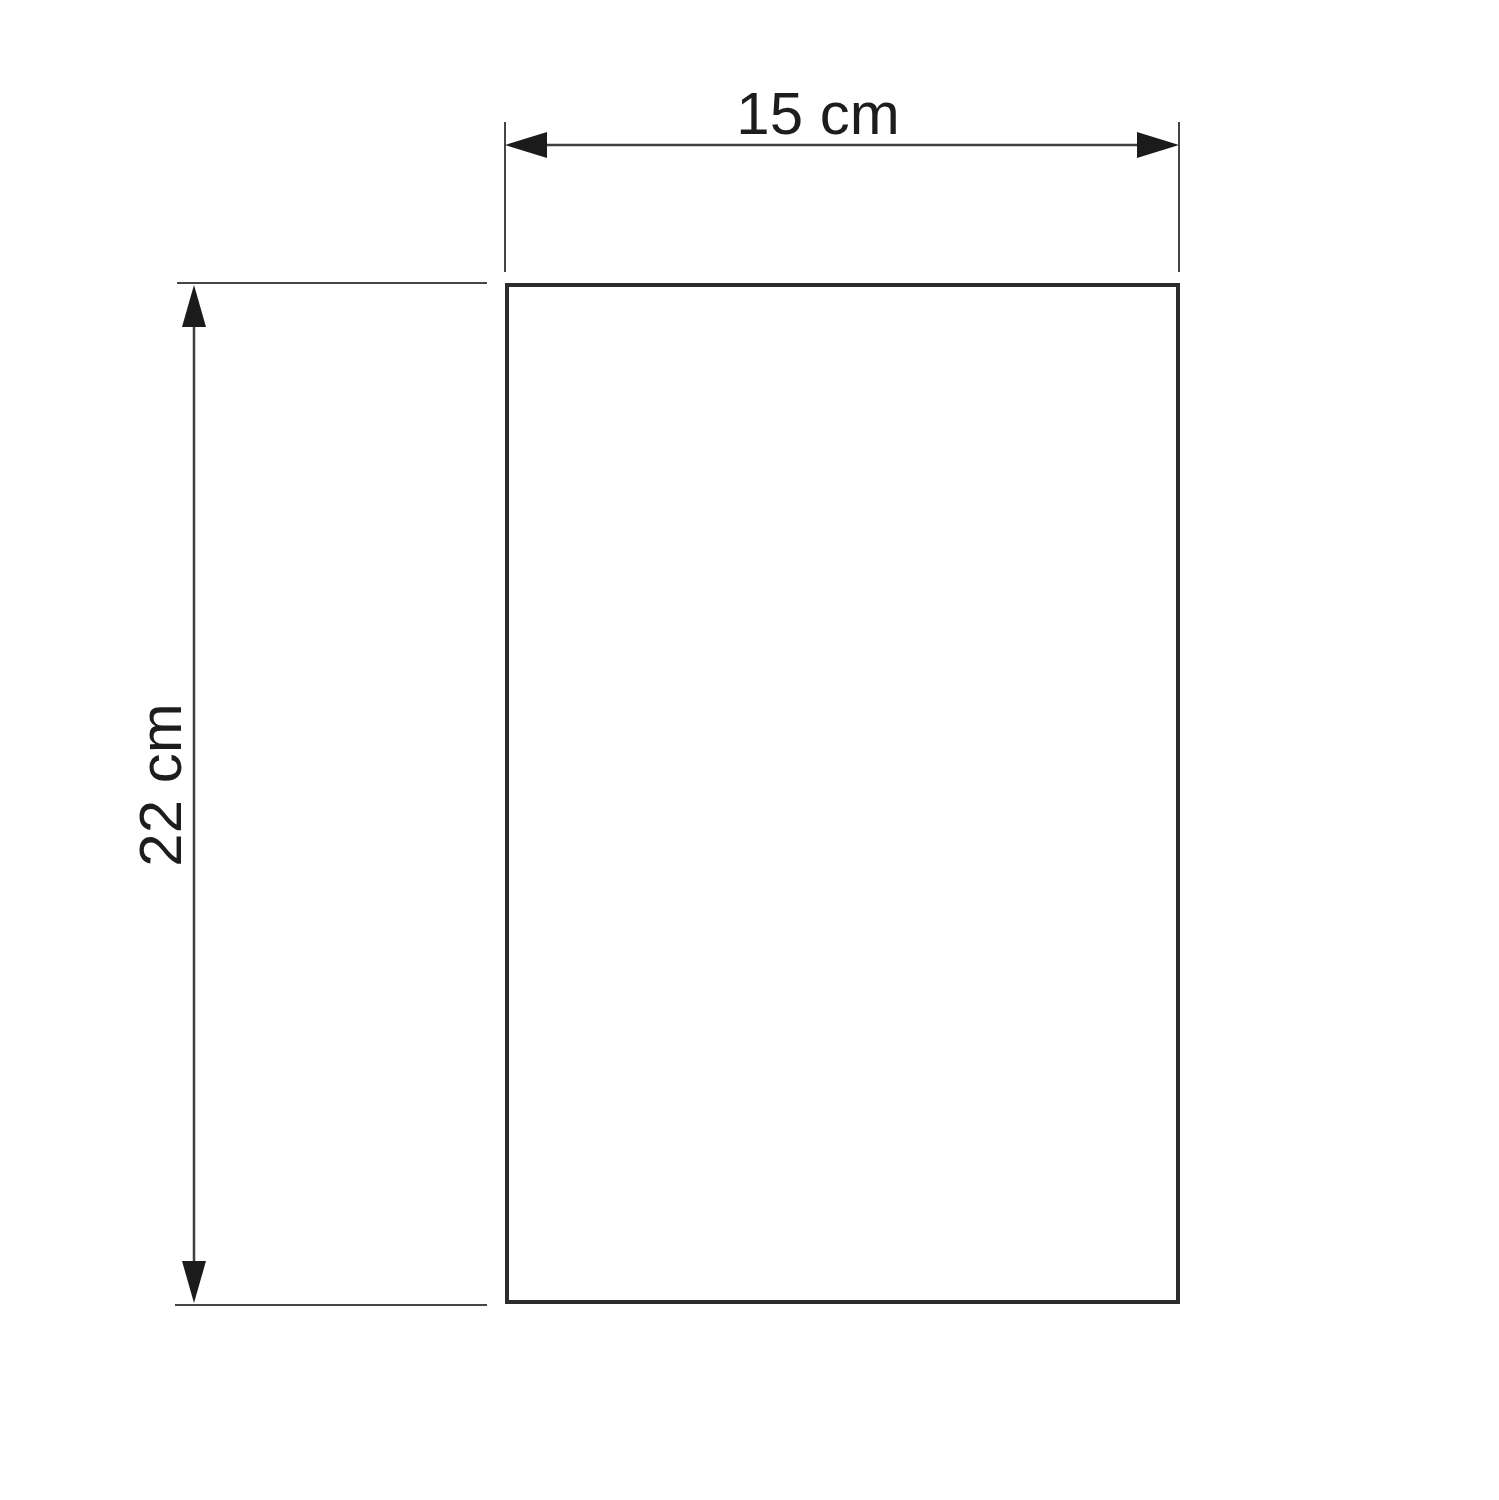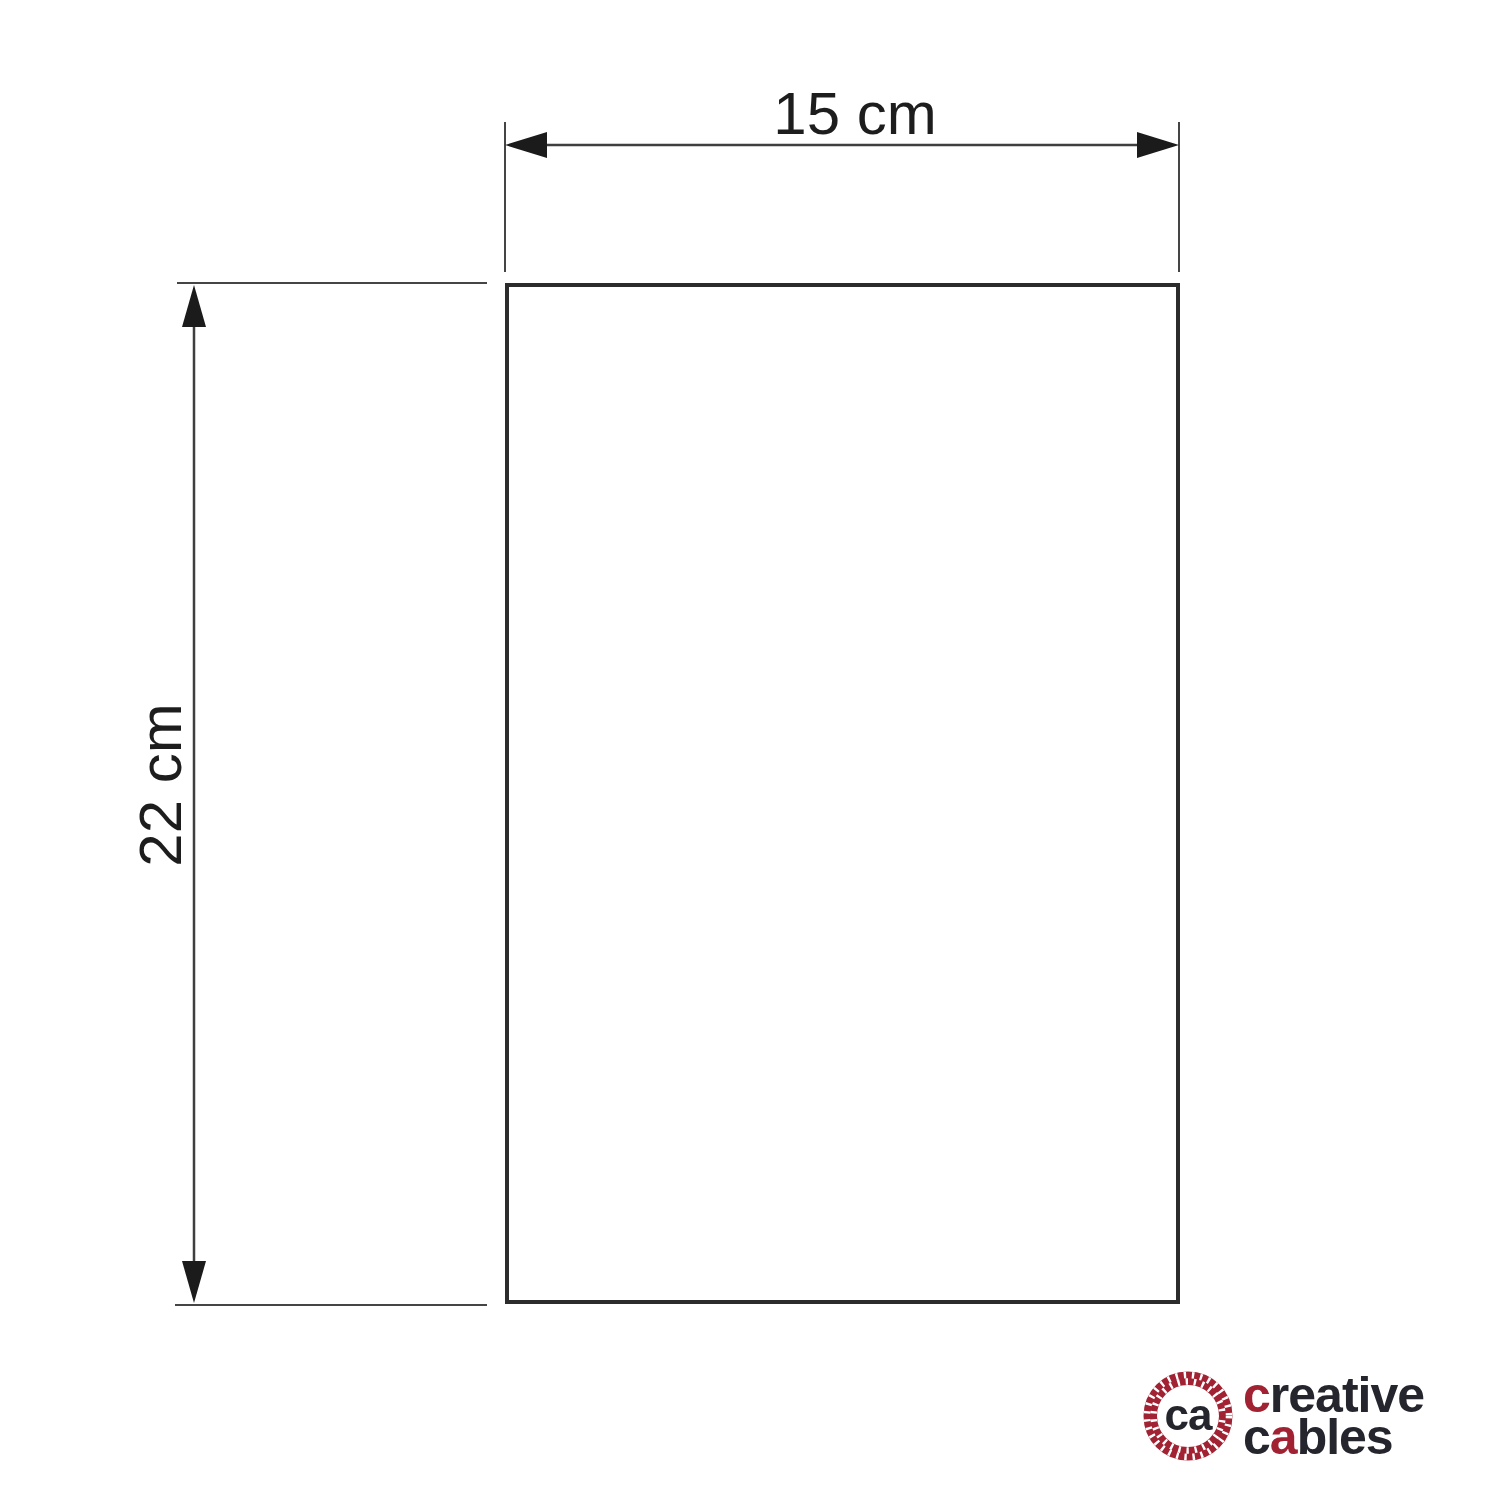--- a/index.html
+++ b/index.html
@@ -22,21 +22,21 @@
   }
   .dim-label {
     position: absolute;
     color: #1d1d1d;
     font-size: 60px;
     line-height: 60px;
     text-align: center;
     white-space: nowrap;
   }
   #width-label {
-    left: 745px;
+    left: 708px;
     top: 84px;
     width: 220px;
   }
   #height-label {
     left: 51px;
     top: 755px;
     width: 220px;
     height: 60px;
     transform: rotate(-90deg);
     transform-origin: 50% 50%;
@@ -106,28 +106,14 @@
       <line x1="194" y1="323" x2="194" y2="1265" stroke="#3f3f3f" stroke-width="2.5"></line>
       <polygon points="194,285 182,327 206,327" fill="#1b1b1b"></polygon>
       <polygon points="194,1303 182,1261 206,1261" fill="#1b1b1b"></polygon>
     </g>
   </svg>
 
   <div id="width-label" class="dim-label">15 cm</div>
 
   <div id="height-label" class="dim-label">22 cm</div>
 
-  <div id="brand-logo">
-    <div id="ring-wrap">
-      <svg width="96" height="96" viewBox="0 0 96 96">
-        <circle cx="48" cy="48" r="37.75" fill="none" stroke-width="13.5" stroke="#a12232"></circle>
-        <circle cx="48" cy="48" r="41" fill="none" stroke="#ffffff" stroke-width="6.5" stroke-dasharray="2.4 5.8"></circle>
-        <circle cx="48" cy="48" r="34.5" fill="none" stroke="#ffffff" stroke-width="6.5" stroke-dasharray="2.4 5.8" stroke-dashoffset="4.1"></circle>
-      </svg>
-      <span id="logo-monogram">ca</span>
-    </div>
-    <div id="logo-wordmark">
-      <div><span class="brand-red">c</span><span class="brand-dark">reative</span></div>
-      <div><span class="brand-dark">c</span><span class="brand-red">a</span><span class="brand-dark">bles</span></div>
-    </div>
-  </div>
 
 </div>
 
 </body></html>

